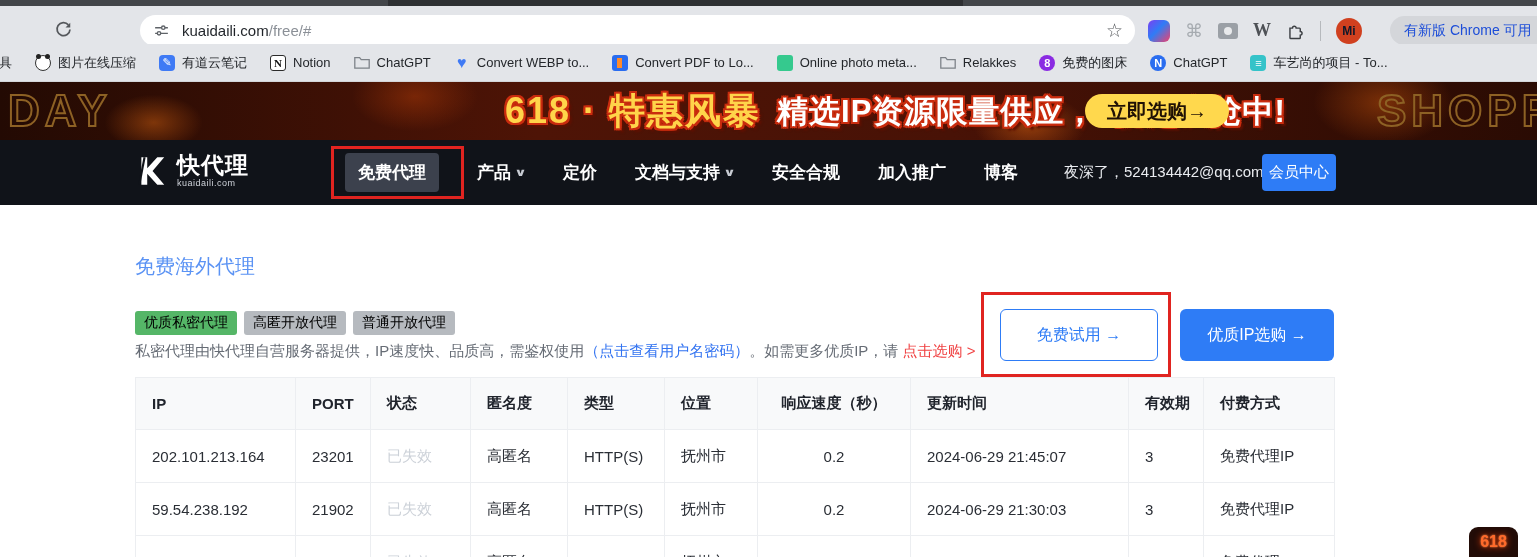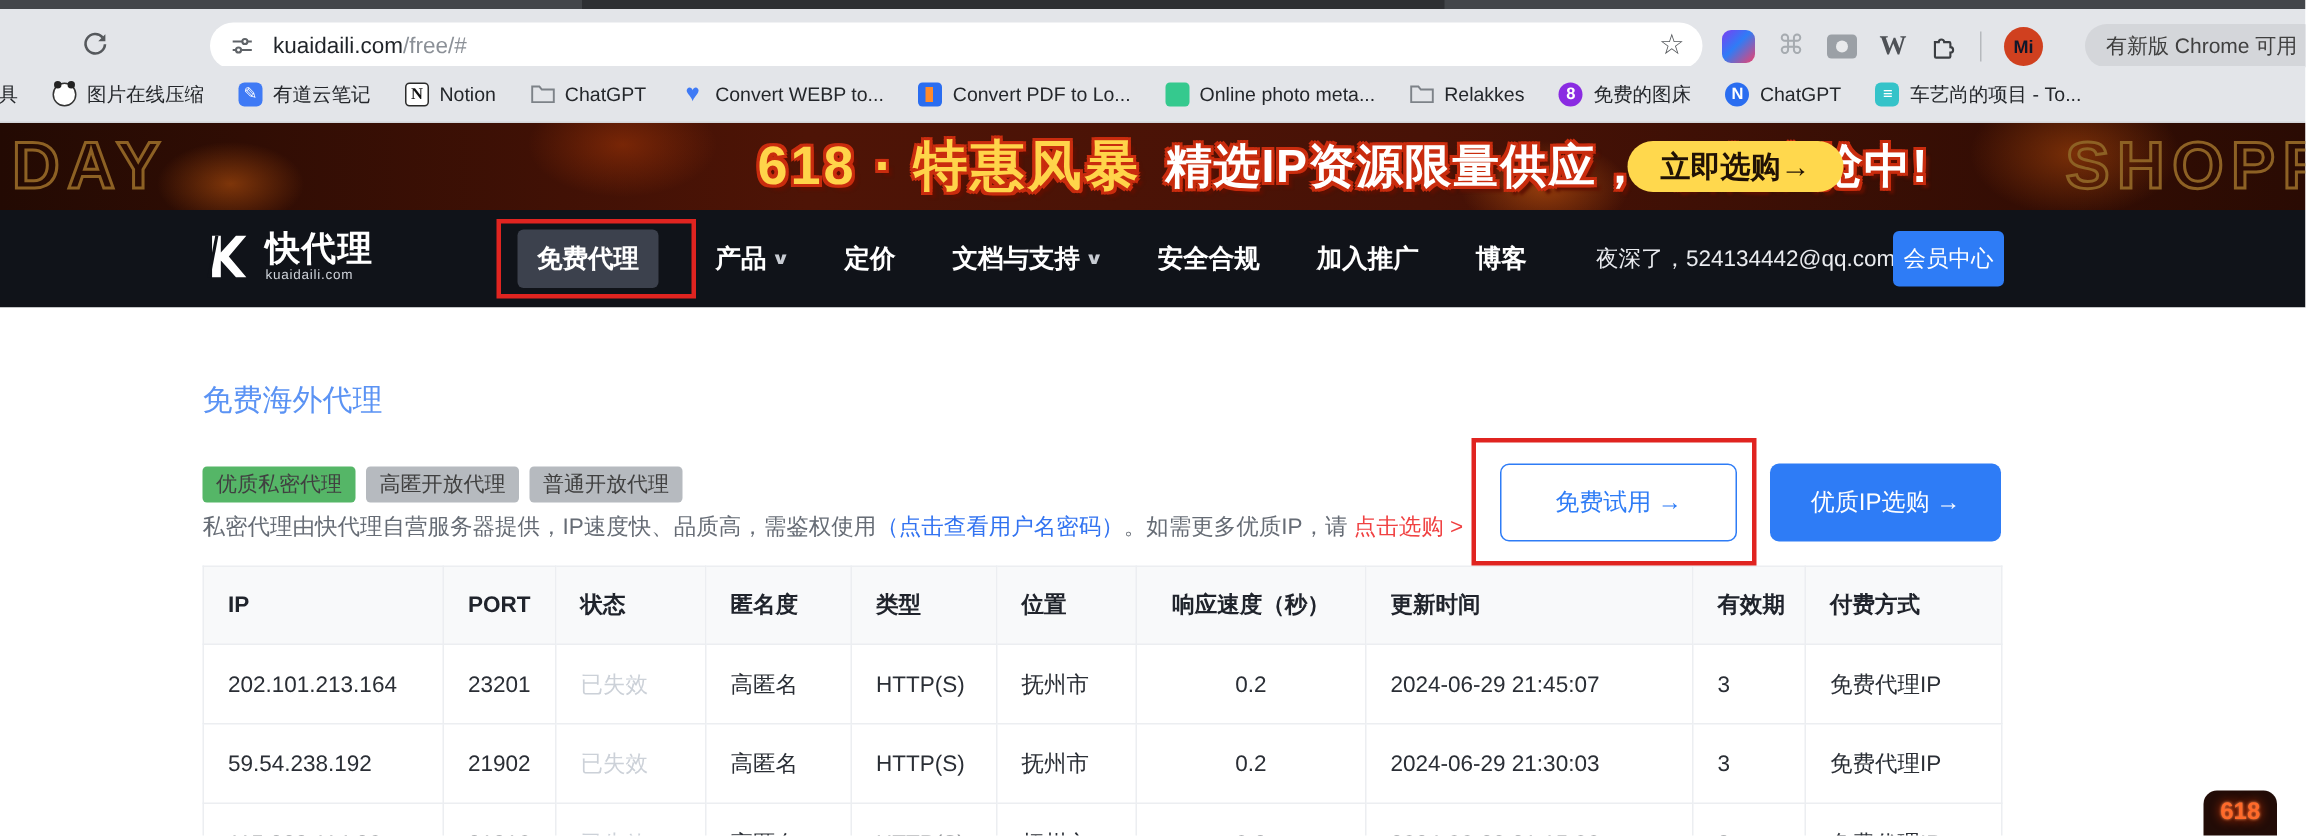--- a/index.html
+++ b/index.html
@@ -20,21 +20,21 @@
   #star-wrap { margin-left:auto; font-size:19px; color:#55585c; }
   #ext-icons { position:absolute; left:1148px; top:9px; height:31px; display:flex; align-items:center; gap:15px; }
   .ext-brain { width:22px; height:22px; border-radius:6px; background:linear-gradient(135deg,#7b3ff2 0%,#2f7cf6 45%,#f2406b 100%); }
   .ext-cmd { font-size:18px; color:#a6abb0; }
   .ext-cam { width:20px; height:16px; background:#9ba0a6; border-radius:3px; position:relative; }
   .ext-cam::after { content:""; position:absolute; left:6px; top:4px; width:8px; height:8px; border-radius:50%; background:#e9eaec; }
   .ext-w { font-size:18px; color:#4e5156; font-family:"Liberation Serif",serif; font-weight:bold; }
   .tb-sep { width:1px; height:20px; background:#b6b9bd; }
   #avatar { width:26px; height:26px; border-radius:50%; background:#d0401f; color:#0f172a; font-size:12px; font-weight:bold; display:flex; align-items:center; justify-content:center; }
   #update-chip { position:absolute; left:1390px; top:10px; height:29px; min-width:160px; background:#d4d6da; border-radius:15px; display:flex; align-items:center; padding:0 8px 0 14px; gap:8px; }
-  #update-chip .chip-label { font-size:14px; color:#404040; white-space:nowrap; }
+  #update-chip .chip-label { font-size:14px; color:#1d4ed8; white-space:nowrap; }
 
   #bookmarks-bar { position:absolute; left:0; top:44px; width:1537px; height:38px; background:#e3e5e9; display:flex; align-items:center; gap:23px; padding-left:2px; border-bottom:1px solid #d3d5d9; }
   .bm { display:flex; align-items:center; gap:7px; white-space:nowrap; }
   .bm span.bm-label { font-size:13px; color:#24272b; }
   .bm-ico { width:16px; height:16px; flex:0 0 16px; display:flex; align-items:center; justify-content:center; font-size:11px; border-radius:4px; color:#fff; font-weight:bold; }
   .bm:first-child { margin-left:-16px; }
   .ico-panda { background:#fff; border-radius:50%; position:relative; border:1px solid #333; }
   .ico-panda::before { content:""; position:absolute; left:0px; top:-2px; width:5px; height:5px; border-radius:50%; background:#222; }
   .ico-panda::after { content:""; position:absolute; right:0px; top:-2px; width:5px; height:5px; border-radius:50%; background:#222; }
   .ico-youdao { background:#3f7af5; }
@@ -86,21 +86,21 @@
   #anno-nav { left:331px; top:146px; width:133px; height:53px; }
   #anno-trial { left:981px; top:292px; width:190px; height:85px; }
 
   
   #content { position:absolute; left:0; top:205px; width:1537px; height:352px; background:#fff; }
   #tabs { position:absolute; left:135px; top:48px; display:flex; gap:32px; }
   .ftab { font-size:20px; cursor:pointer; padding-bottom:13px; }
   .ftab.active { color:#1f66e8; font-weight:bold; border-bottom:3px solid #2f7cf0; }
   .ftab.inactive { color:#5b93f4; }
   #tags-row { position:absolute; left:135px; top:106px; display:flex; gap:7px; }
-  .tag { color:#404040; font-size:14px; padding:3px 9px; border-radius:3px; }
+  .tag { color:#000000; font-size:14px; padding:3px 9px; border-radius:3px; }
   .tag-green { background:#55b667; }
   .tag-grey { background:#b6babf; }
   #desc { position:absolute; left:135px; top:137px; font-size:15px; color:#666c75; }
   #desc .lnk-blue { color:#3273f1; cursor:pointer; }
   #desc .lnk-red { color:#f04142; cursor:pointer; }
   #trial-btn { position:absolute; left:1000px; top:104px; width:158px; height:52px; background:#fff; border:1px solid #2e7cf6; border-radius:6px; color:#2e7cf6; font-size:16px; cursor:pointer; font-family:inherit; }
   #buy-btn { position:absolute; left:1180px; top:104px; width:154px; height:52px; background:#2e7cf6; border:none; border-radius:6px; color:#fff; font-size:16px; cursor:pointer; font-family:inherit; }
 
   #proxy-table { position:absolute; left:135px; top:172px; width:1199px; border-collapse:collapse; table-layout:fixed; }
   #proxy-table th, #proxy-table td { border:1px solid #eceef1; font-size:15px; text-align:left; padding:0 0 0 16px; height:52px; white-space:nowrap; overflow:hidden; }

